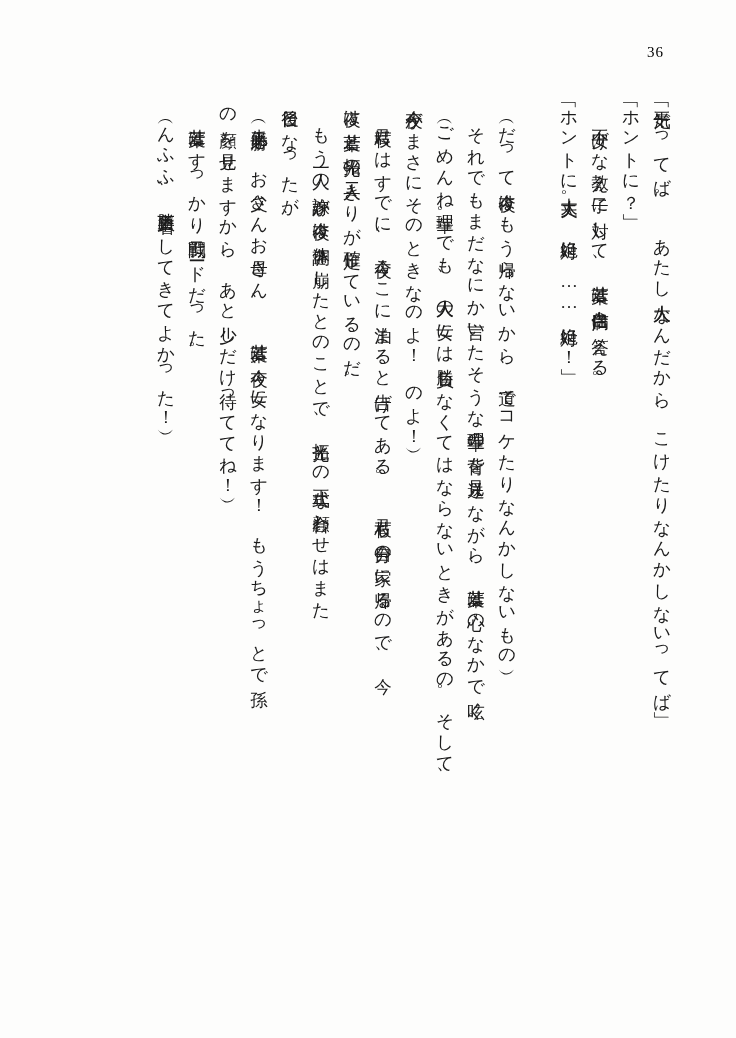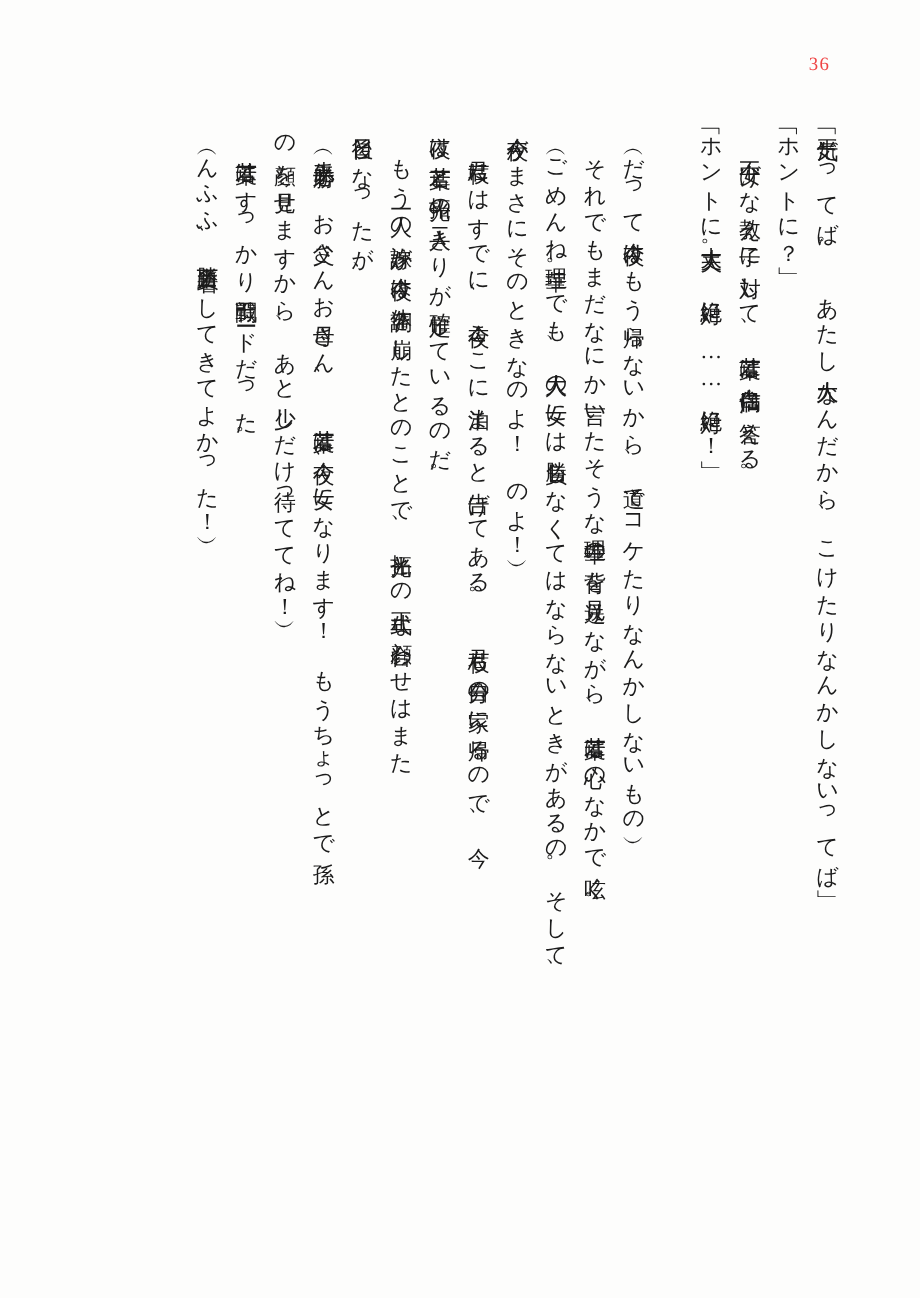--- a/index.html
+++ b/index.html
@@ -20,21 +20,21 @@
     inset: 0;
     background: #fdfdfc;
   }
   
   #page-number {
     position: absolute;
     top: 44px;
     right: 72px;
     font-size: 15px;
     letter-spacing: 1px;
-    color: #ef4444;
+    color: #000000;
     font-family: "Liberation Serif", "DejaVu Serif", serif;
   }
   
   #text-block {
     position: absolute;
     top: 96px;
     right: 66px;
     left: 96px;
     bottom: 60px;
     display: flex;

